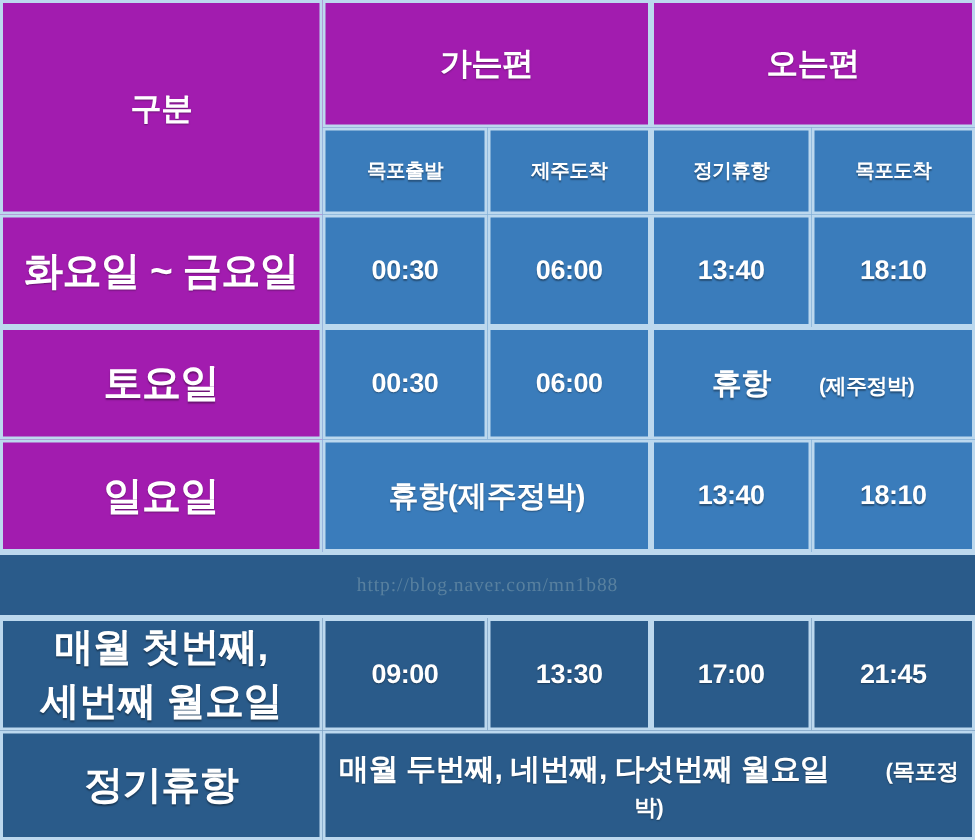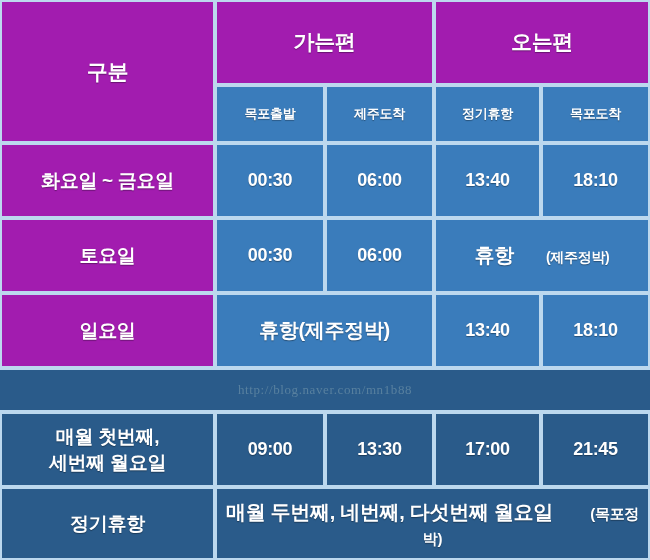--- a/index.html
+++ b/index.html
@@ -35,21 +35,21 @@
   }
 
   
   .fill-dark   { background: #a21caf; }
   .fill-light  { background: #3a7cbb; }
   .fill-plain  { background: #2a5b8a; }
 
   
   .hdr-main   { font-size: 21px; }
   .hdr-sub    { font-size: 13px; }
-  .rowlabel   { font-size: 19px; line-height: 1.35; }
+  .rowlabel   { font-size: 26px; line-height: 1.35; }
   .timecell   { font-size: 18px; }
   .notecell   { font-size: 20px; }
   .notecell .small { font-size: 14px; padding-left: 32px; }
   .bignote    { font-size: 20px; }
   .bignote .small { font-size: 15px; margin-left: 32px; }
 
   
   .watermark-row td {
     border-left: none;
     border-right: none;

